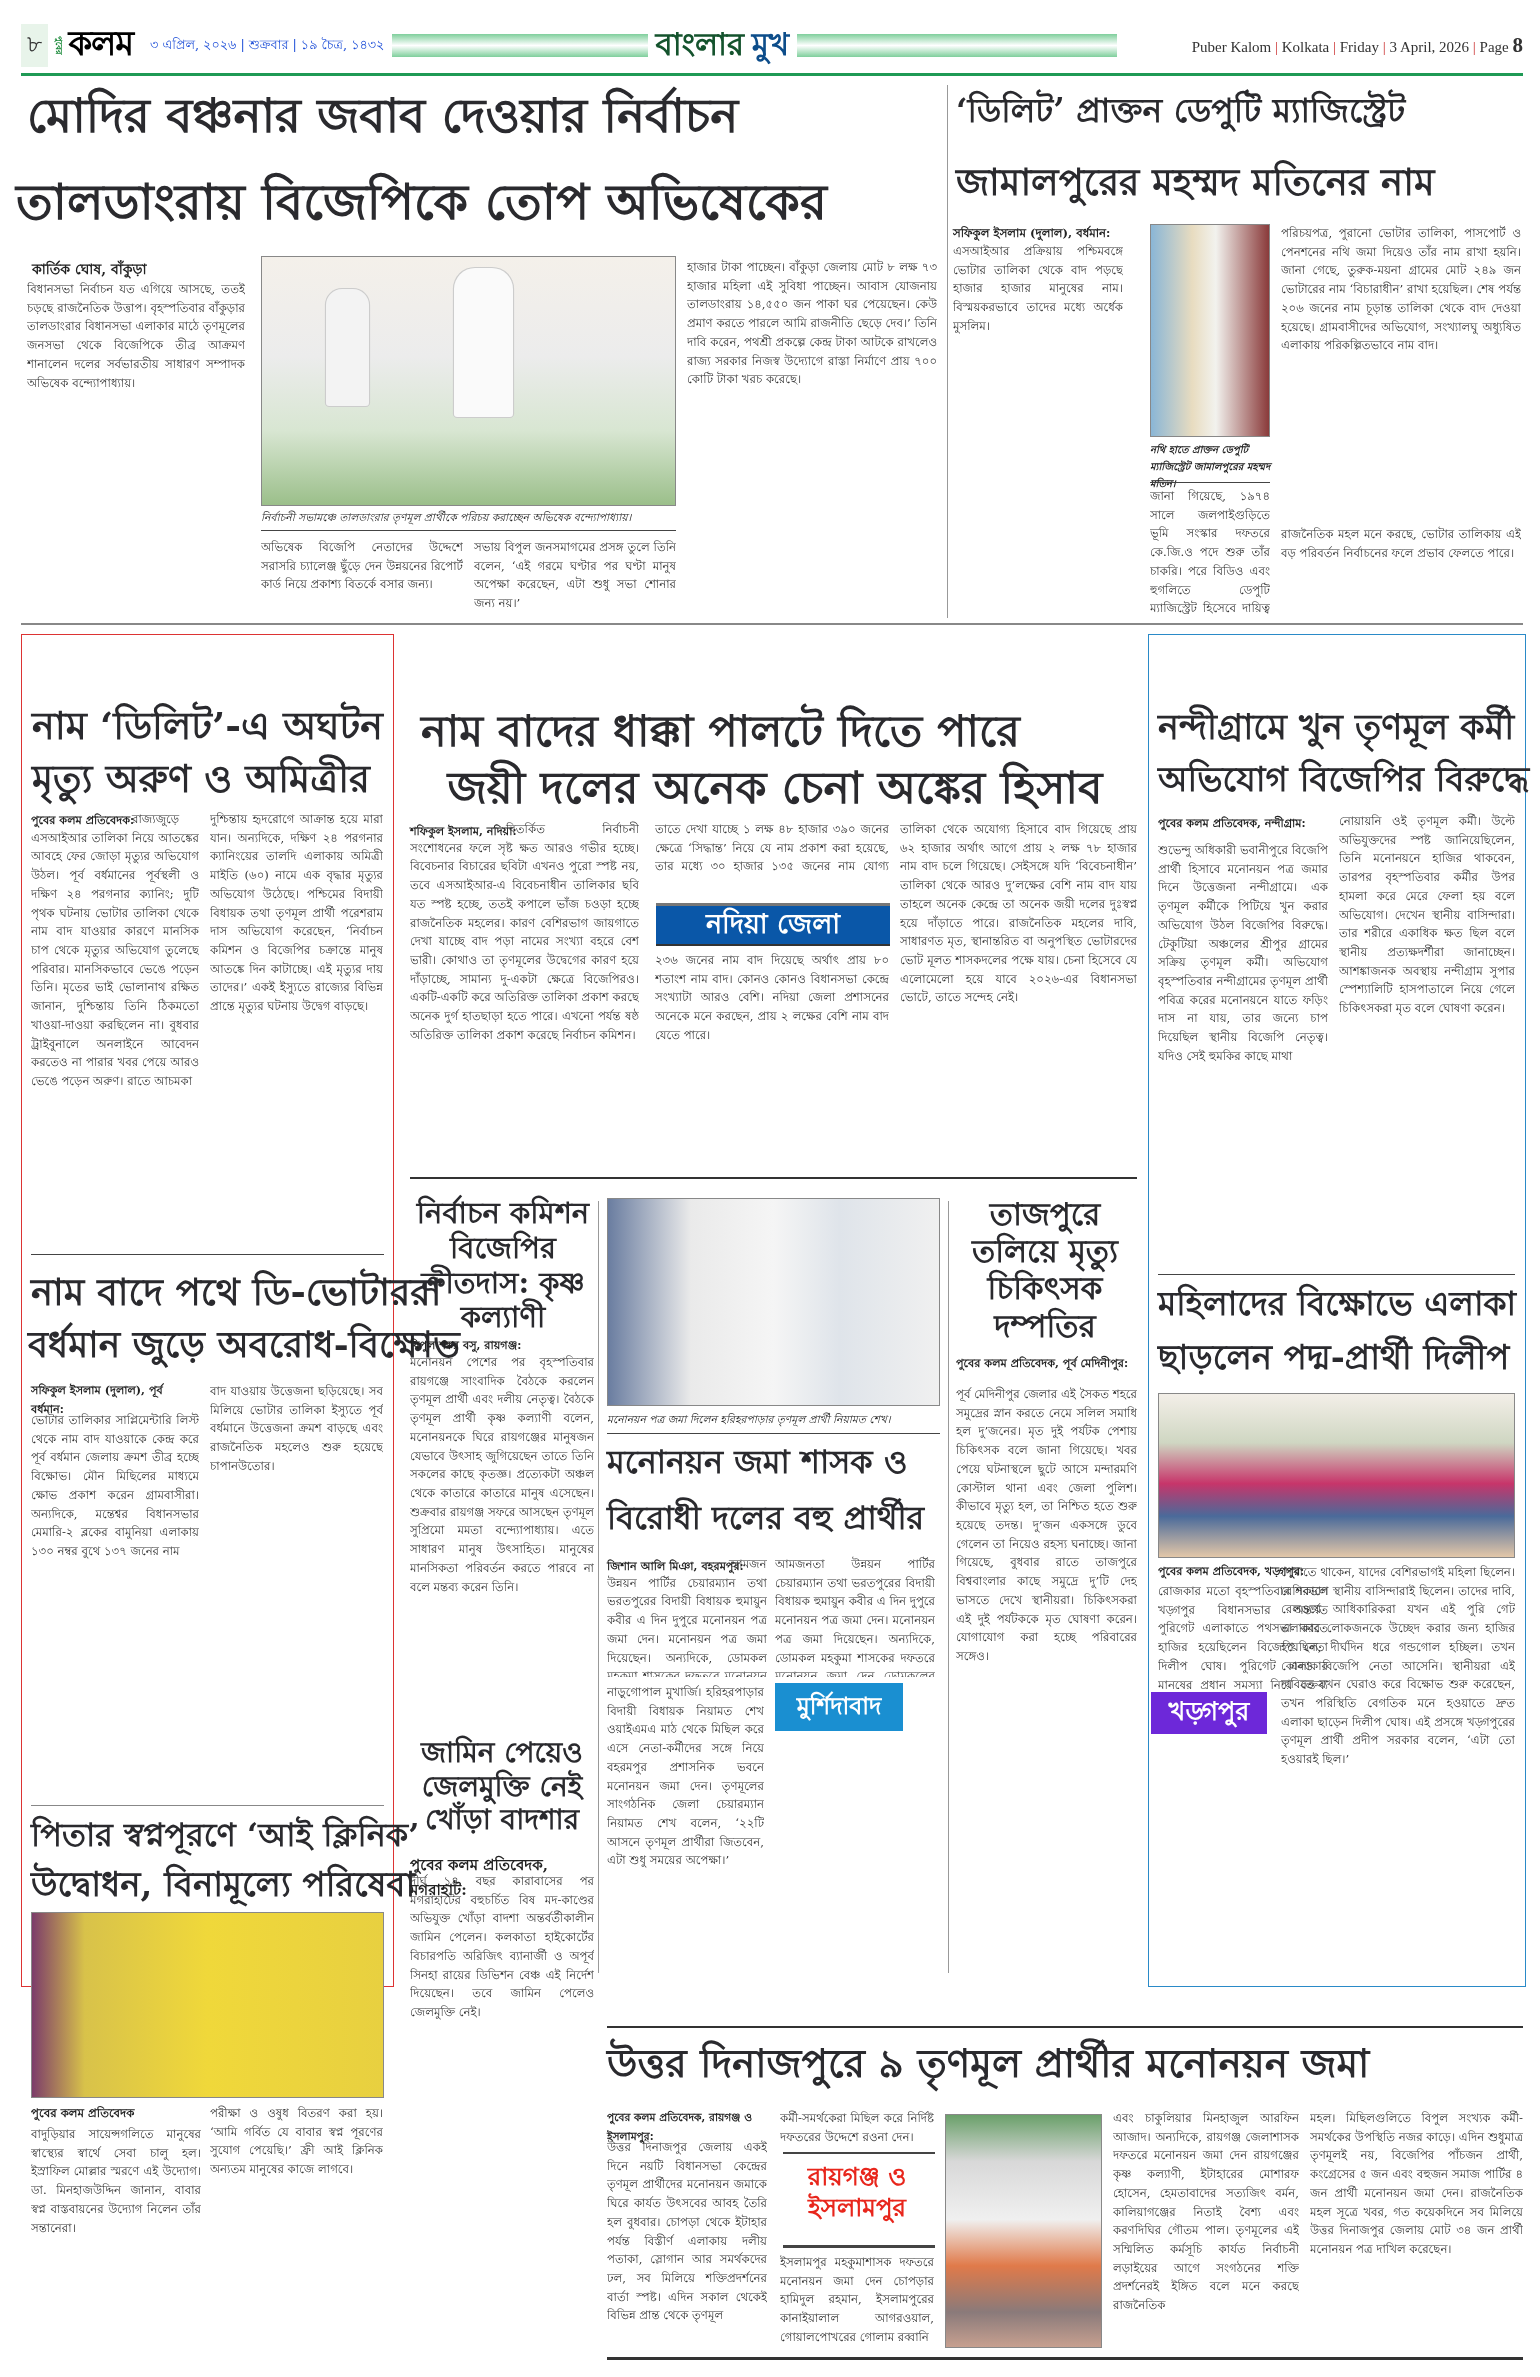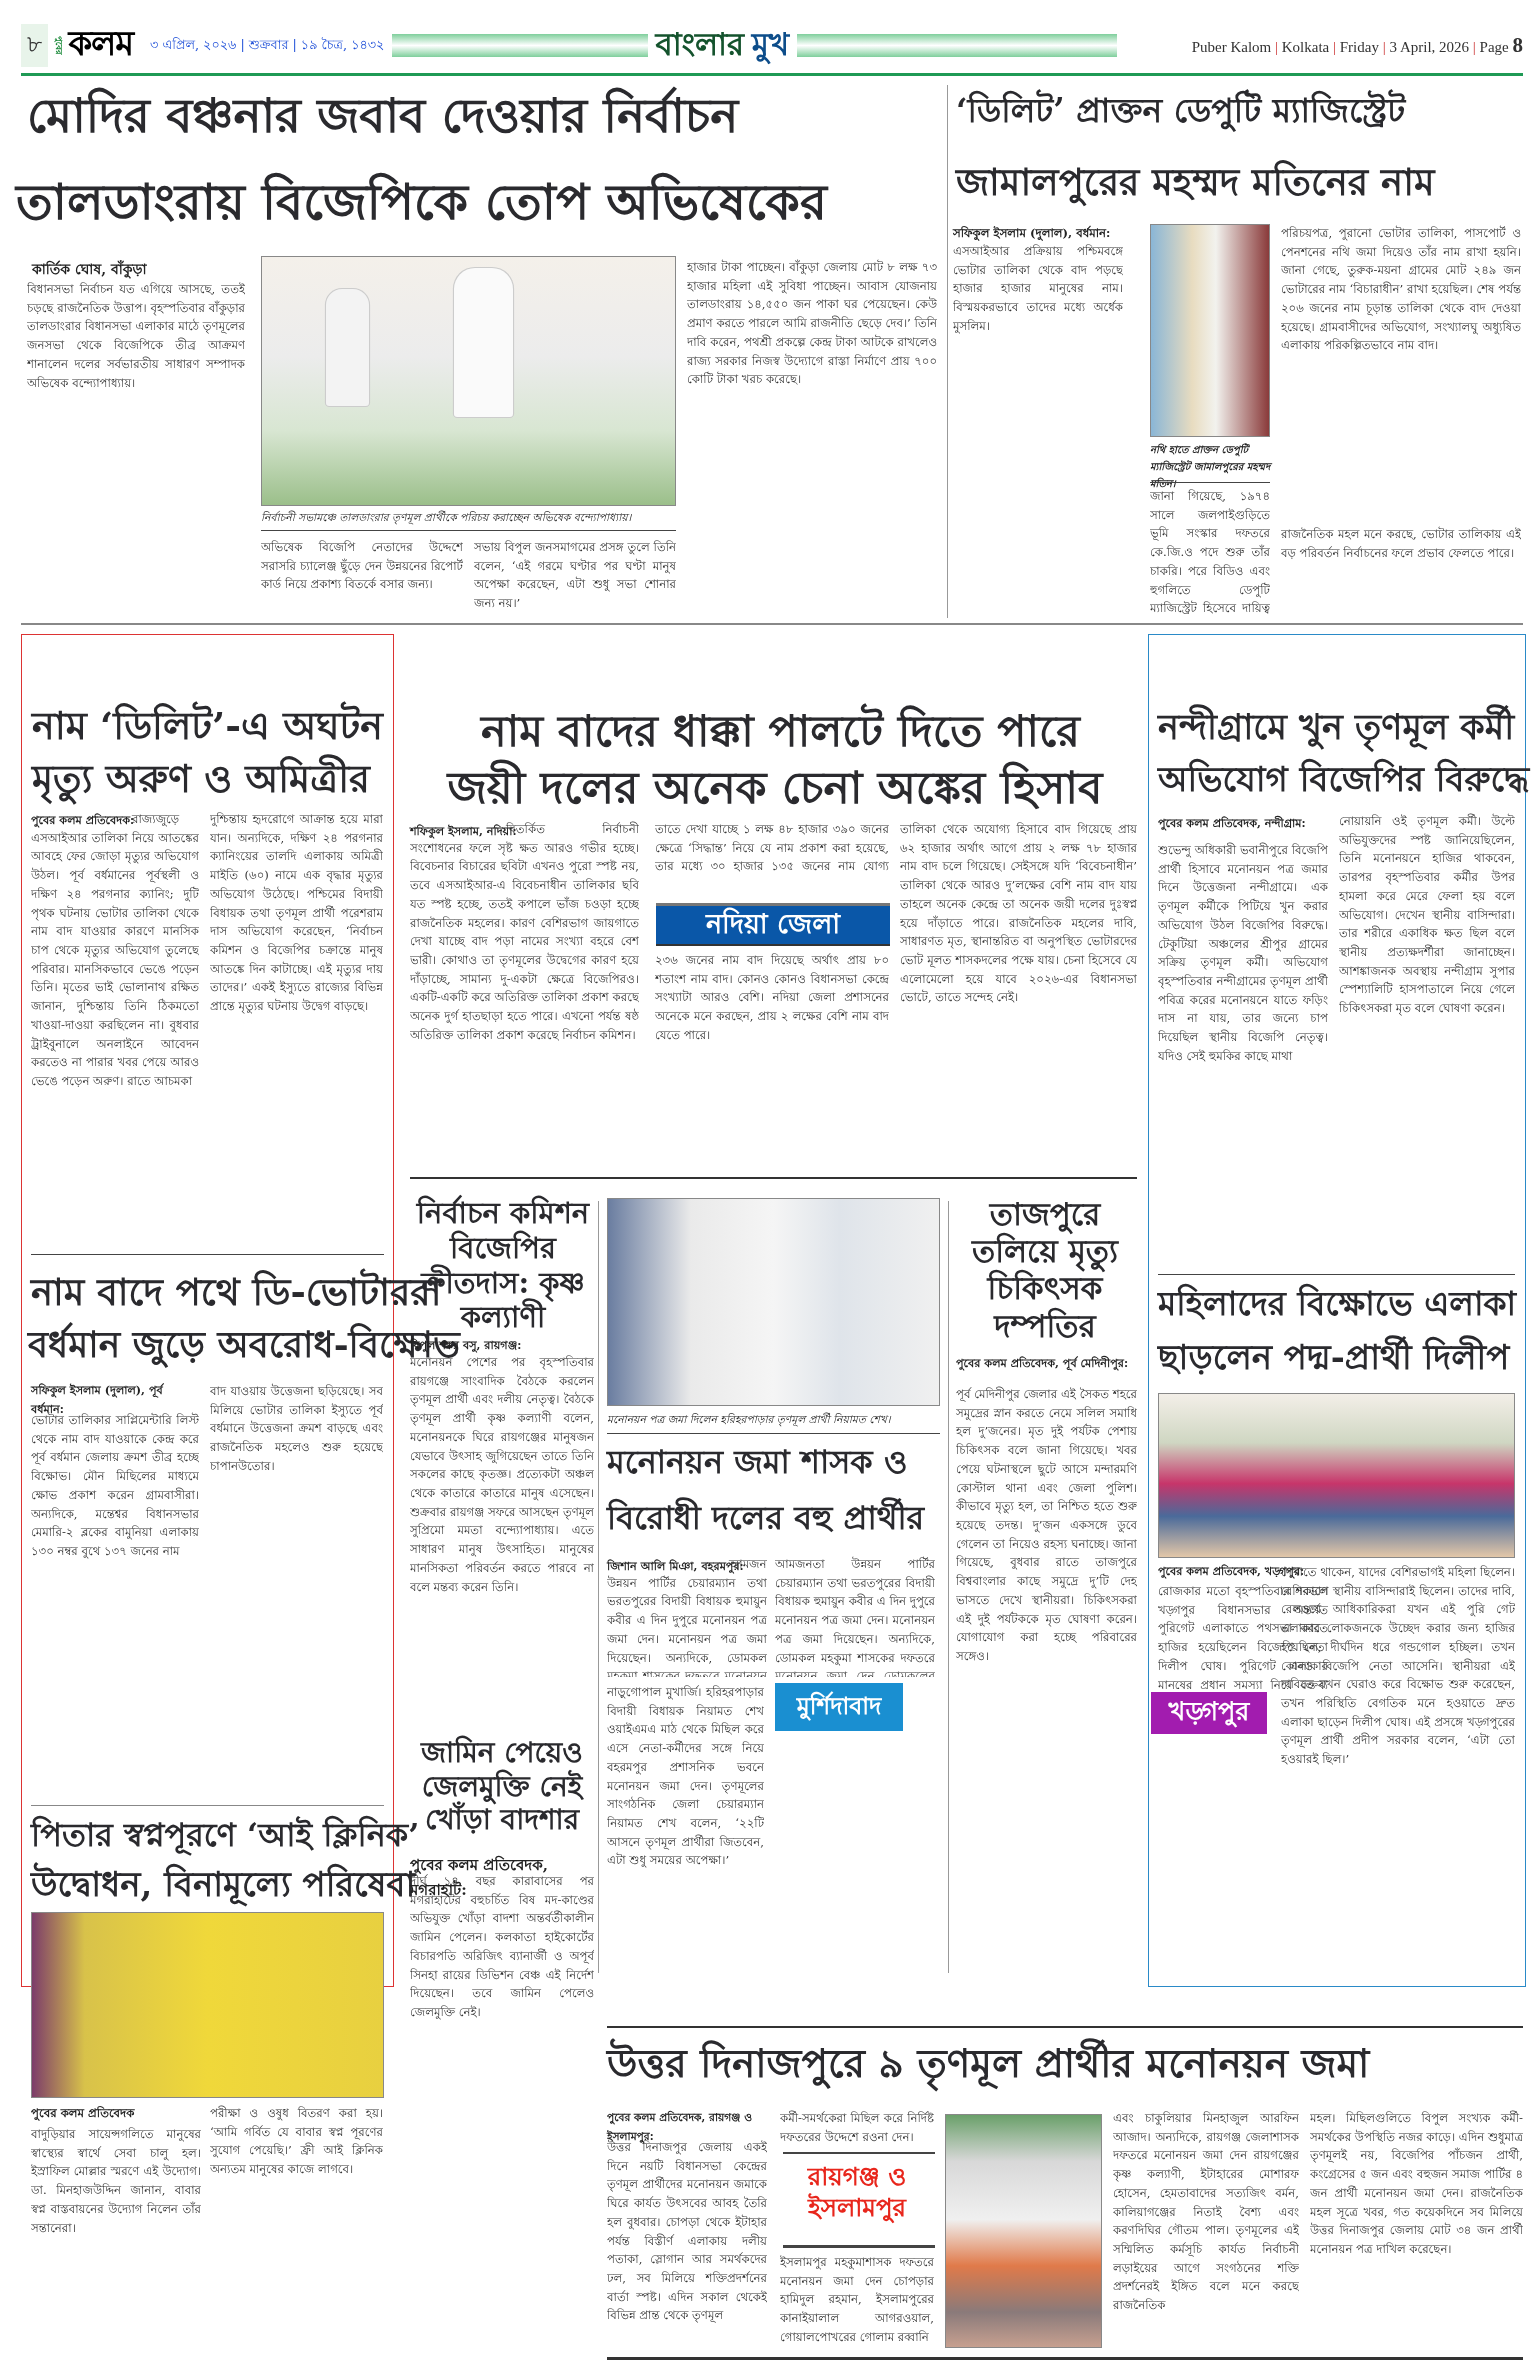--- a/index.html
+++ b/index.html
@@ -93,21 +93,21 @@
 <div class="abs body" style="left:210px;top:1382px;width:173px;height:413px;overflow:hidden">বাদ যাওয়ায় উত্তেজনা ছড়িয়েছে। সব মিলিয়ে ভোটার তালিকা ইস্যুতে পূর্ব বর্ধমানে উত্তেজনা ক্রমশ বাড়ছে এবং রাজনৈতিক মহলেও শুরু হয়েছে চাপানউতোর।</div>
 <div class="abs thin" style="left:31px;top:1805px;width:353px;background:#888"></div>
 
 <div class="abs hl" style="left:31px;top:1816px;width:353px;font-size:32px;white-space:nowrap">পিতার স্বপ্নপূরণে ‘আই ক্লিনিক’</div>
 <div class="abs hl" style="left:31px;top:1864px;width:353px;font-size:34px;white-space:nowrap">উদ্বোধন, বিনামূল্যে পরিষেবা</div>
 <div class="abs photo" style="left:31px;top:1912px;width:353px;height:186px;background:linear-gradient(90deg,#7c3c6a 0%,#d8c24a 15%,#f0d83a 50%,#e8d040 100%)"></div>
 <div class="abs" style="left:31px;top:2104px;font-size:11.7px;font-weight:bold">পুবের কলম প্রতিবেদক</div>
 <div class="abs body" style="left:31px;top:2125px;width:170px;height:234px;overflow:hidden">বাদুড়িয়ার সায়েন্সগলিতে মানুষের স্বাস্থ্যের স্বার্থে সেবা চালু হল। ইস্রাফিল মোল্লার স্মরণে এই উদ্যোগ। ডা. মিনহাজউদ্দিন জানান, বাবার স্বপ্ন বাস্তবায়নের উদ্যোগ নিলেন তাঁর সন্তানেরা।</div>
 <div class="abs body" style="left:210px;top:2104px;width:173px;height:256px;overflow:hidden">পরীক্ষা ও ওষুধ বিতরণ করা হয়। ‘আমি গর্বিত যে বাবার স্বপ্ন পূরণের সুযোগ পেয়েছি।’ ফ্রী আই ক্লিনিক অন্যতম মানুষের কাজে লাগবে।</div>
 
-<div class="abs hl" style="left:421px;top:706px;width:719px;font-size:43px;white-space:nowrap;text-align:center">নাম বাদের ধাক্কা পালটে দিতে পারে</div>
+<div class="abs hl" style="left:421px;top:706px;width:719px;font-size:43px;white-space:nowrap;">নাম বাদের ধাক্কা পালটে দিতে পারে</div>
 <div class="abs hl" style="left:410px;top:762px;width:730px;font-size:44px;white-space:nowrap;text-align:center">জয়ী দলের অনেক চেনা অঙ্কের হিসাব</div>
 <div class="abs" style="left:410px;top:823px;font-size:11.2px;font-weight:bold">শফিকুল ইসলাম, নদিয়া:</div>
 <div class="abs body" style="left:410px;top:820px;width:229px;height:277px;overflow:hidden;text-indent:96px">বিতর্কিত নির্বাচনী সংশোধনের ফলে সৃষ্ট ক্ষত আরও গভীর হচ্ছে। বিবেচনার বিচারের ছবিটা এখনও পুরো স্পষ্ট নয়, তবে এসআইআর-এ বিবেচনাধীন তালিকার ছবি যত স্পষ্ট হচ্ছে, ততই কপালে ভাঁজ চওড়া হচ্ছে রাজনৈতিক মহলের। কারণ বেশিরভাগ জায়গাতে দেখা যাচ্ছে বাদ পড়া নামের সংখ্যা বহরে বেশ ভারী। কোথাও তা তৃণমূলের উদ্বেগের কারণ হয়ে দাঁড়াচ্ছে, সামান্য দু-একটা ক্ষেত্রে বিজেপিরও। একটি-একটি করে অতিরিক্ত তালিকা প্রকাশ করছে অনেক দুর্গ হাতছাড়া হতে পারে। এখনো পর্যন্ত ষষ্ঠ অতিরিক্ত তালিকা প্রকাশ করেছে নির্বাচন কমিশন।</div>
 <div class="abs body" style="left:655px;top:820px;width:234px;height:53px;overflow:hidden">তাতে দেখা যাচ্ছে ১ লক্ষ ৪৮ হাজার ৩৯০ জনের ক্ষেত্রে ‘সিদ্ধান্ত’ নিয়ে যে নাম প্রকাশ করা হয়েছে, তার মধ্যে ৩০ হাজার ১৩৫ জনের নাম যোগ্য হিসেবে বিবেচিত হয়েছে। আর ১ লক্ষ ১৮ হাজার</div>
 <div class="abs label" style="left:656px;top:903px;width:234px;height:43px;background:#0a57a8;border-top:3.2px solid #777;border-bottom:2.1px solid #333;font-size:27px">নদিয়া জেলা</div>
 <div class="abs body" style="left:655px;top:951px;width:234px;height:144px;overflow:hidden">২৩৬ জনের নাম বাদ দিয়েছে অর্থাৎ প্রায় ৮০ শতাংশ নাম বাদ। কোনও কোনও বিধানসভা কেন্দ্রে সংখ্যাটা আরও বেশি। নদিয়া জেলা প্রশাসনের অনেকে মনে করছেন, প্রায় ২ লক্ষের বেশি নাম বাদ যেতে পারে।</div>
 <div class="abs body" style="left:900px;top:820px;width:237px;height:277px;overflow:hidden">তালিকা থেকে অযোগ্য হিসাবে বাদ গিয়েছে প্রায় ৬২ হাজার অর্থাৎ আগে প্রায় ২ লক্ষ ৭৮ হাজার নাম বাদ চলে গিয়েছে। সেইসঙ্গে যদি ‘বিবেচনাধীন’ তালিকা থেকে আরও দু’লক্ষের বেশি নাম বাদ যায় তাহলে অনেক কেন্দ্রে তা অনেক জয়ী দলের দুঃস্বপ্ন হয়ে দাঁড়াতে পারে। রাজনৈতিক মহলের দাবি, সাধারণত মৃত, স্থানান্তরিত বা অনুপস্থিত ভোটারদের ভোট মূলত শাসকদলের পক্ষে যায়। চেনা হিসেবে যে এলোমেলো হয়ে যাবে ২০২৬-এর বিধানসভা ভোটে, তাতে সন্দেহ নেই।</div>
 <div class="abs rule" style="left:410px;top:1177px;width:727px"></div>
 
 <div class="abs box-blue" style="left:1148px;top:634px;width:378px;height:1353px"></div>
@@ -116,21 +116,21 @@
 <div class="abs" style="left:1158px;top:815px;width:170px;font-size:11.2px;font-weight:bold">পুবের কলম প্রতিবেদক, নন্দীগ্রাম:</div>
 <div class="abs body" style="left:1158px;top:841px;width:170px;height:410px;overflow:hidden">শুভেন্দু অধিকারী ভবানীপুরে বিজেপি প্রার্থী হিসাবে মনোনয়ন পত্র জমার দিনে উত্তেজনা নন্দীগ্রামে। এক তৃণমূল কর্মীকে পিটিয়ে খুন করার অভিযোগ উঠল বিজেপির বিরুদ্ধে। টেকুটিয়া অঞ্চলের শ্রীপুর গ্রামের সক্রিয় তৃণমূল কর্মী। অভিযোগ বৃহস্পতিবার নন্দীগ্রামের তৃণমূল প্রার্থী পবিত্র করের মনোনয়নে যাতে ফড়িং দাস না যায়, তার জন্যে চাপ দিয়েছিল স্থানীয় বিজেপি নেতৃত্ব। যদিও সেই হুমকির কাছে মাথা</div>
 <div class="abs body" style="left:1339px;top:812px;width:176px;height:439px;overflow:hidden">নোয়ায়নি ওই তৃণমূল কর্মী। উল্টে অভিযুক্তদের স্পষ্ট জানিয়েছিলেন, তিনি মনোনয়নে হাজির থাকবেন, তারপর বৃহস্পতিবার কর্মীর উপর হামলা করে মেরে ফেলা হয় বলে অভিযোগ। দেখেন স্থানীয় বাসিন্দারা। তার শরীরে একাধিক ক্ষত ছিল বলে স্থানীয় প্রত্যক্ষদর্শীরা জানাচ্ছেন। আশঙ্কাজনক অবস্থায় নন্দীগ্রাম সুপার স্পেশ্যালিটি হাসপাতালে নিয়ে গেলে চিকিৎসকরা মৃত বলে ঘোষণা করেন।</div>
 <div class="abs thin" style="left:1158px;top:1274px;width:357px"></div>
 
 <div class="abs hl" style="left:1158px;top:1284px;width:357px;font-size:33px;white-space:nowrap">মহিলাদের বিক্ষোভে এলাকা</div>
 <div class="abs hl" style="left:1158px;top:1337px;width:357px;font-size:34px;white-space:nowrap">ছাড়লেন পদ্ম-প্রার্থী দিলীপ</div>
 <div class="abs photo" style="left:1158px;top:1393px;width:357px;height:165px;background:linear-gradient(180deg,#f3efe8 0%,#cfd6c2 30%,#c7356a 55%,#4a6a9a 75%,#e3c7a8 100%)"></div>
 <div class="abs" style="left:1158px;top:1563px;width:170px;font-size:11.2px;font-weight:bold">পুবের কলম প্রতিবেদক, খড়্গপুর:</div>
 <div class="abs body" style="left:1158px;top:1582px;width:170px;height:107px;overflow:hidden">রোজকার মতো বৃহস্পতিবার সকালে খড়্গপুর বিধানসভার অন্তর্গত পুরিগেট এলাকাতে পথসভা করতে হাজির হয়েছিলেন বিজেপি নেতা দিলীপ ঘোষ। পুরিগেট এলাকার মানুষের প্রধান সমস্যা নিয়ে বক্তব্য রাখছিলেন তিনি। দিচ্ছিলেন নিজের বক্তব্যে। বলেছিলেন, ‘আমরাই উদ্যোগ নিয়ে এই উচ্ছেদ আটকেছি। মানুষের সমস্যা করে এভাবে উচ্ছেদ করা যাবে না।’</div>
-<div class="abs label" style="left:1151px;top:1692px;width:116px;height:42px;background:#a21caf;font-size:25.6px">খড়্গপুর</div>
+<div class="abs label" style="left:1151px;top:1692px;width:116px;height:42px;background:#6d28d9;font-size:25.6px">খড়্গপুর</div>
 <div class="abs body" style="left:1281px;top:1563px;width:234px;height:410px;overflow:hidden">দেখাতে থাকেন, যাদের বেশিরভাগই মহিলা ছিলেন। বেশিরভাগ স্থানীয় বাসিন্দারাই ছিলেন। তাদের দাবি, রেলওয়ে আধিকারিকরা যখন এই পুরি গেট এলাকার লোকজনকে উচ্ছেদ করার জন্য হাজির হয়েছিল, দীর্ঘদিন ধরে গন্ডগোল হচ্ছিল। তখন কোনও বিজেপি নেতা আসেনি। স্থানীয়রা এই দাবিতে যখন ঘেরাও করে বিক্ষোভ শুরু করেছেন, তখন পরিস্থিতি বেগতিক মনে হওয়াতে দ্রুত এলাকা ছাড়েন দিলীপ ঘোষ। এই প্রসঙ্গে খড়্গপুরের তৃণমূল প্রার্থী প্রদীপ সরকার বলেন, ‘এটা তো হওয়ারই ছিল।’</div>
 
 <div class="abs hl" style="left:410px;top:1196px;width:186px;font-size:29px;text-align:center">নির্বাচন কমিশন বিজেপির ক্রীতদাস: কৃষ্ণ কল্যাণী</div>
 <div class="abs" style="left:410px;top:1337px;width:184px;font-size:11.2px;font-weight:bold">বিপুল শঙ্কর বসু, রায়গঞ্জ:</div>
 <div class="abs body" style="left:410px;top:1353px;width:184px;height:367px;overflow:hidden">মনোনয়ন পেশের পর বৃহস্পতিবার রায়গঞ্জে সাংবাদিক বৈঠকে করলেন তৃণমূল প্রার্থী এবং দলীয় নেতৃত্ব। বৈঠকে তৃণমূল প্রার্থী কৃষ্ণ কল্যাণী বলেন, মনোনয়নকে ঘিরে রায়গঞ্জের মানুষজন যেভাবে উৎসাহ জুগিয়েছেন তাতে তিনি সকলের কাছে কৃতজ্ঞ। প্রত্যেকটা অঞ্চল থেকে কাতারে কাতারে মানুষ এসেছেন। শুক্রবার রায়গঞ্জ সফরে আসছেন তৃণমূল সুপ্রিমো মমতা বন্দ্যোপাধ্যায়। এতে সাধারণ মানুষ উৎসাহিত। মানুষের মানসিকতা পরিবর্তন করতে পারবে না বলে মন্তব্য করেন তিনি।</div>
 <div class="abs" style="left:598px;top:1201px;width:1.1px;height:772px;background:#999"></div>
 
 <div class="abs photo" style="left:607px;top:1198px;width:333px;height:208px;background:linear-gradient(90deg,#6a7da0 0%,#eaeaea 25%,#f5f5f5 50%,#dfe4ea 70%,#f0f0f0 100%)"></div>
 <div class="abs caption" style="left:607px;top:1411px;width:333px;font-size:10.7px">মনোনয়ন পত্র জমা দিলেন হরিহরপাড়ার তৃণমূল প্রার্থী নিয়ামত শেখ।</div>
 <div class="abs thin" style="left:607px;top:1433px;width:333px"></div>

